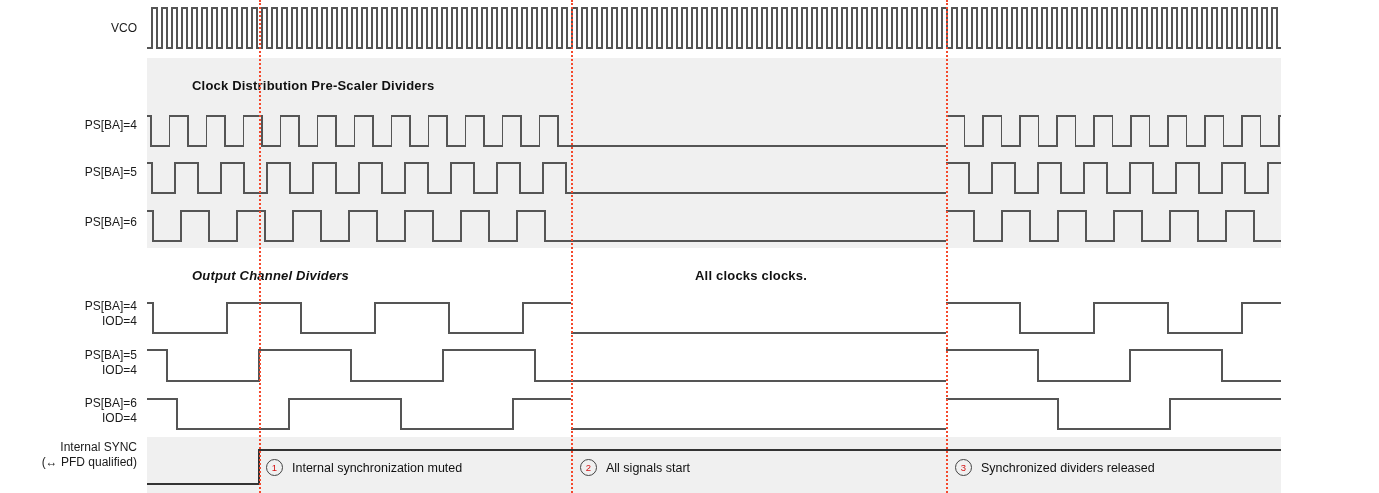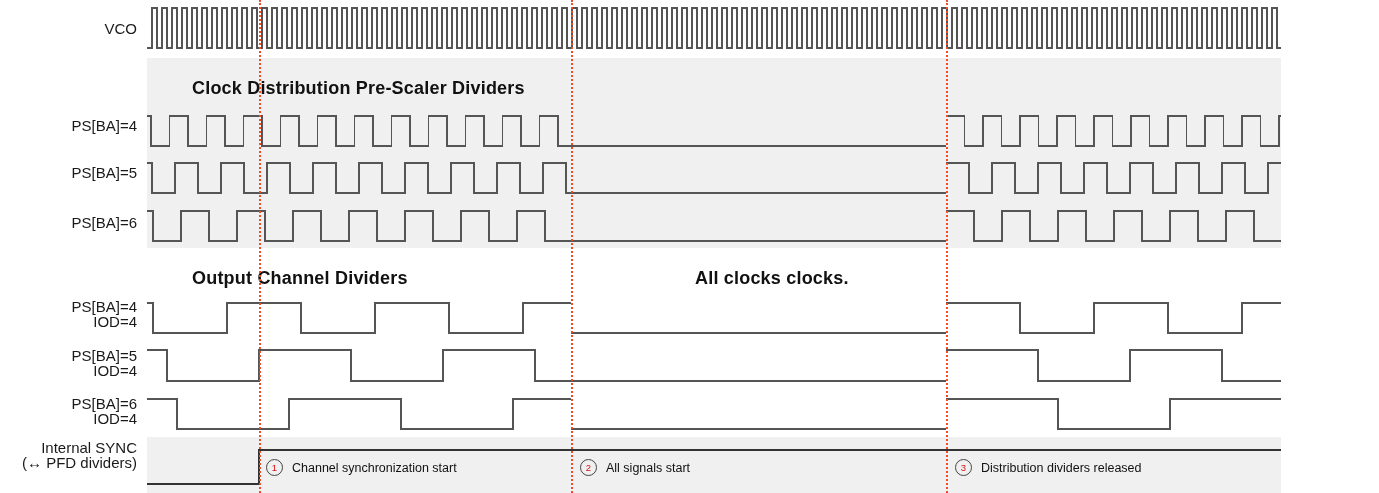--- a/index.html
+++ b/index.html
@@ -1,59 +1,59 @@
 <!DOCTYPE html>
 <html><head>
 <meta charset="utf-8">
 <style>
   html,body{margin:0;padding:0;background:#ffffff;}
   body{width:1379px;height:493px;font-family:"Liberation Sans",sans-serif;color:#000;}
   #stage{position:relative;width:1379px;height:493px;overflow:hidden;background:#fff;}
 
   .band{position:absolute;background:#f0f0f0;}
 
-  .rowlabel{position:absolute;text-align:right;font-size:15px;color:#1a1a1a;line-height:15px;white-space:pre-line;}
+  .rowlabel{position:absolute;text-align:right;font-size:12px;color:#1a1a1a;line-height:15px;white-space:pre-line;}
 
-  .sectitle{position:absolute;font-size:18px;font-weight:bold;color:#111;letter-spacing:.2px;}
+  .sectitle{position:absolute;font-size:13px;font-weight:bold;color:#111;letter-spacing:.2px;}
 
   .vline{position:absolute;width:0;border-left:2px dotted #f4492d;}
 
   .wave{position:absolute;left:0;top:0;overflow:visible;}
 
   .note{position:absolute;display:flex;align-items:center;gap:9px;font-size:12.5px;color:#111;}
   .circnum{width:15px;height:15px;border:1px solid #444;border-radius:50%;color:#d41212;
            font-size:9.5px;display:flex;align-items:center;justify-content:center;line-height:1;flex:0 0 auto;}
 </style>
 </head>
 <body>
 
 <div id="stage">
 
   <div class="band" style="left:147px;top:58px;width:1134px;height:190px;"></div>
   <div class="band" style="left:147px;top:437px;width:1134px;height:56px;"></div>
 
   <div class="sectitle" style="left:192px;top:78px;">Clock Distribution Pre-Scaler Dividers</div>
-  <div class="sectitle" style="left:192px;top:268px;">Output Channel Dividers</div>
+  <div class="sectitle" style="left:192px;top:268px;font-style:italic;">Output Channel Dividers</div>
   <div class="sectitle" style="left:695px;top:268px;">All clocks clocks.</div>
 
   <div class="rowlabel" style="left:0px;top:21px;width:137px;">VCO</div>
 
   <div class="rowlabel" style="left:0px;top:118px;width:137px;">PS[BA]=4</div>
   <div class="rowlabel" style="left:0px;top:165px;width:137px;">PS[BA]=5</div>
   <div class="rowlabel" style="left:0px;top:215px;width:137px;">PS[BA]=6</div>
 
   <div class="rowlabel" style="left:0px;top:299px;width:137px;">PS[BA]=4
 IOD=4</div>
   <div class="rowlabel" style="left:0px;top:348px;width:137px;">PS[BA]=5
 IOD=4</div>
   <div class="rowlabel" style="left:0px;top:396px;width:137px;">PS[BA]=6
 IOD=4</div>
 
   <div class="rowlabel" style="left:0px;top:440px;width:137px;">Internal SYNC
-(↔ PFD dividers)</div>
+(↔ PFD qualified)</div>
 
   <svg class="wave" id="waves" width="1379" height="493" viewBox="0 0 1379 493">
       <path d="M 147 48 L 152 48 L 152 8 L 157 8 L 157 48 L 162 48 L 162 8 L 167 8 L 167 48 L 172 48 L 172 8 L 177 8 L 177 48 L 182 48 L 182 8 L 187 8 L 187 48 L 192 48 L 192 8 L 197 8 L 197 48 L 202 48 L 202 8 L 207 8 L 207 48 L 212 48 L 212 8 L 217 8 L 217 48 L 222 48 L 222 8 L 227 8 L 227 48 L 232 48 L 232 8 L 237 8 L 237 48 L 242 48 L 242 8 L 247 8 L 247 48 L 252 48 L 252 8 L 257 8 L 257 48 L 262 48 L 262 8 L 267 8 L 267 48 L 272 48 L 272 8 L 277 8 L 277 48 L 282 48 L 282 8 L 287 8 L 287 48 L 292 48 L 292 8 L 297 8 L 297 48 L 302 48 L 302 8 L 307 8 L 307 48 L 312 48 L 312 8 L 317 8 L 317 48 L 322 48 L 322 8 L 327 8 L 327 48 L 332 48 L 332 8 L 337 8 L 337 48 L 342 48 L 342 8 L 347 8 L 347 48 L 352 48 L 352 8 L 357 8 L 357 48 L 362 48 L 362 8 L 367 8 L 367 48 L 372 48 L 372 8 L 377 8 L 377 48 L 382 48 L 382 8 L 387 8 L 387 48 L 392 48 L 392 8 L 397 8 L 397 48 L 402 48 L 402 8 L 407 8 L 407 48 L 412 48 L 412 8 L 417 8 L 417 48 L 422 48 L 422 8 L 427 8 L 427 48 L 432 48 L 432 8 L 437 8 L 437 48 L 442 48 L 442 8 L 447 8 L 447 48 L 452 48 L 452 8 L 457 8 L 457 48 L 462 48 L 462 8 L 467 8 L 467 48 L 472 48 L 472 8 L 477 8 L 477 48 L 482 48 L 482 8 L 487 8 L 487 48 L 492 48 L 492 8 L 497 8 L 497 48 L 502 48 L 502 8 L 507 8 L 507 48 L 512 48 L 512 8 L 517 8 L 517 48 L 522 48 L 522 8 L 527 8 L 527 48 L 532 48 L 532 8 L 537 8 L 537 48 L 542 48 L 542 8 L 547 8 L 547 48 L 552 48 L 552 8 L 557 8 L 557 48 L 562 48 L 562 8 L 567 8 L 567 48 L 572 48 L 572 8 L 577 8 L 577 48 L 582 48 L 582 8 L 587 8 L 587 48 L 592 48 L 592 8 L 597 8 L 597 48 L 602 48 L 602 8 L 607 8 L 607 48 L 612 48 L 612 8 L 617 8 L 617 48 L 622 48 L 622 8 L 627 8 L 627 48 L 632 48 L 632 8 L 637 8 L 637 48 L 642 48 L 642 8 L 647 8 L 647 48 L 652 48 L 652 8 L 657 8 L 657 48 L 662 48 L 662 8 L 667 8 L 667 48 L 672 48 L 672 8 L 677 8 L 677 48 L 682 48 L 682 8 L 687 8 L 687 48 L 692 48 L 692 8 L 697 8 L 697 48 L 702 48 L 702 8 L 707 8 L 707 48 L 712 48 L 712 8 L 717 8 L 717 48 L 722 48 L 722 8 L 727 8 L 727 48 L 732 48 L 732 8 L 737 8 L 737 48 L 742 48 L 742 8 L 747 8 L 747 48 L 752 48 L 752 8 L 757 8 L 757 48 L 762 48 L 762 8 L 767 8 L 767 48 L 772 48 L 772 8 L 777 8 L 777 48 L 782 48 L 782 8 L 787 8 L 787 48 L 792 48 L 792 8 L 797 8 L 797 48 L 802 48 L 802 8 L 807 8 L 807 48 L 812 48 L 812 8 L 817 8 L 817 48 L 822 48 L 822 8 L 827 8 L 827 48 L 832 48 L 832 8 L 837 8 L 837 48 L 842 48 L 842 8 L 847 8 L 847 48 L 852 48 L 852 8 L 857 8 L 857 48 L 862 48 L 862 8 L 867 8 L 867 48 L 872 48 L 872 8 L 877 8 L 877 48 L 882 48 L 882 8 L 887 8 L 887 48 L 892 48 L 892 8 L 897 8 L 897 48 L 902 48 L 902 8 L 907 8 L 907 48 L 912 48 L 912 8 L 917 8 L 917 48 L 922 48 L 922 8 L 927 8 L 927 48 L 932 48 L 932 8 L 937 8 L 937 48 L 942 48 L 942 8 L 947 8 L 947 48 L 952 48 L 952 8 L 957 8 L 957 48 L 962 48 L 962 8 L 967 8 L 967 48 L 972 48 L 972 8 L 977 8 L 977 48 L 982 48 L 982 8 L 987 8 L 987 48 L 992 48 L 992 8 L 997 8 L 997 48 L 1002 48 L 1002 8 L 1007 8 L 1007 48 L 1012 48 L 1012 8 L 1017 8 L 1017 48 L 1022 48 L 1022 8 L 1027 8 L 1027 48 L 1032 48 L 1032 8 L 1037 8 L 1037 48 L 1042 48 L 1042 8 L 1047 8 L 1047 48 L 1052 48 L 1052 8 L 1057 8 L 1057 48 L 1062 48 L 1062 8 L 1067 8 L 1067 48 L 1072 48 L 1072 8 L 1077 8 L 1077 48 L 1082 48 L 1082 8 L 1087 8 L 1087 48 L 1092 48 L 1092 8 L 1097 8 L 1097 48 L 1102 48 L 1102 8 L 1107 8 L 1107 48 L 1112 48 L 1112 8 L 1117 8 L 1117 48 L 1122 48 L 1122 8 L 1127 8 L 1127 48 L 1132 48 L 1132 8 L 1137 8 L 1137 48 L 1142 48 L 1142 8 L 1147 8 L 1147 48 L 1152 48 L 1152 8 L 1157 8 L 1157 48 L 1162 48 L 1162 8 L 1167 8 L 1167 48 L 1172 48 L 1172 8 L 1177 8 L 1177 48 L 1182 48 L 1182 8 L 1187 8 L 1187 48 L 1192 48 L 1192 8 L 1197 8 L 1197 48 L 1202 48 L 1202 8 L 1207 8 L 1207 48 L 1212 48 L 1212 8 L 1217 8 L 1217 48 L 1222 48 L 1222 8 L 1227 8 L 1227 48 L 1232 48 L 1232 8 L 1237 8 L 1237 48 L 1242 48 L 1242 8 L 1247 8 L 1247 48 L 1252 48 L 1252 8 L 1257 8 L 1257 48 L 1262 48 L 1262 8 L 1267 8 L 1267 48 L 1272 48 L 1272 8 L 1277 8 L 1277 48 L 1281 48" fill="none" stroke="#555" stroke-width="1.4" shape-rendering="crispEdges"></path>
       <path d="M 147 116 L 151 116 L 151 146 L 169.5 146 L 169.5 116 L 188 116 L 188 146 L 206.5 146 L 206.5 116 L 225 116 L 225 146 L 243.5 146 L 243.5 116 L 262 116 L 262 146 L 280.5 146 L 280.5 116 L 299 116 L 299 146 L 317.5 146 L 317.5 116 L 336 116 L 336 146 L 354.5 146 L 354.5 116 L 373 116 L 373 146 L 391.5 146 L 391.5 116 L 410 116 L 410 146 L 428.5 146 L 428.5 116 L 447 116 L 447 146 L 465.5 146 L 465.5 116 L 484 116 L 484 146 L 502.5 146 L 502.5 116 L 521 116 L 521 146 L 539.5 146 L 539.5 116 L 558 116 L 558 146 L 571 146" fill="none" stroke="#555" stroke-width="1.6" shape-rendering="crispEdges"></path>
       <path d="M 571 146 L 946 146" fill="none" stroke="#555" stroke-width="1.6" shape-rendering="crispEdges"></path>
       <path d="M 946 116 L 964.5 116 L 964.5 146 L 983 146 L 983 116 L 1001.5 116 L 1001.5 146 L 1020 146 L 1020 116 L 1038.5 116 L 1038.5 146 L 1057 146 L 1057 116 L 1075.5 116 L 1075.5 146 L 1094 146 L 1094 116 L 1112.5 116 L 1112.5 146 L 1131 146 L 1131 116 L 1149.5 116 L 1149.5 146 L 1168 146 L 1168 116 L 1186.5 116 L 1186.5 146 L 1205 146 L 1205 116 L 1223.5 116 L 1223.5 146 L 1242 146 L 1242 116 L 1260.5 116 L 1260.5 146 L 1279 146 L 1279 116 L 1281 116" fill="none" stroke="#555" stroke-width="1.6" shape-rendering="crispEdges"></path>
       <path d="M 147 163 L 152 163 L 152 193 L 175 193 L 175 163 L 198 163 L 198 193 L 221 193 L 221 163 L 244 163 L 244 193 L 267 193 L 267 163 L 290 163 L 290 193 L 313 193 L 313 163 L 336 163 L 336 193 L 359 193 L 359 163 L 382 163 L 382 193 L 405 193 L 405 163 L 428 163 L 428 193 L 451 193 L 451 163 L 474 163 L 474 193 L 497 193 L 497 163 L 520 163 L 520 193 L 543 193 L 543 163 L 566 163 L 566 193 L 571 193" fill="none" stroke="#555" stroke-width="1.6" shape-rendering="crispEdges"></path>
       <path d="M 571 193 L 946 193" fill="none" stroke="#555" stroke-width="1.6" shape-rendering="crispEdges"></path>
       <path d="M 946 163 L 969 163 L 969 193 L 992 193 L 992 163 L 1015 163 L 1015 193 L 1038 193 L 1038 163 L 1061 163 L 1061 193 L 1084 193 L 1084 163 L 1107 163 L 1107 193 L 1130 193 L 1130 163 L 1153 163 L 1153 193 L 1176 193 L 1176 163 L 1199 163 L 1199 193 L 1222 193 L 1222 163 L 1245 163 L 1245 193 L 1268 193 L 1268 163 L 1281 163" fill="none" stroke="#555" stroke-width="1.6" shape-rendering="crispEdges"></path>
       <path d="M 147 211 L 153 211 L 153 241 L 181 241 L 181 211 L 209 211 L 209 241 L 237 241 L 237 211 L 265 211 L 265 241 L 293 241 L 293 211 L 321 211 L 321 241 L 349 241 L 349 211 L 377 211 L 377 241 L 405 241 L 405 211 L 433 211 L 433 241 L 461 241 L 461 211 L 489 211 L 489 241 L 517 241 L 517 211 L 545 211 L 545 241 L 571 241" fill="none" stroke="#555" stroke-width="1.6" shape-rendering="crispEdges"></path>
@@ -70,24 +70,24 @@
       <path d="M 946 399 L 1058 399 L 1058 429 L 1170 429 L 1170 399 L 1281 399" fill="none" stroke="#555" stroke-width="1.4" shape-rendering="crispEdges"></path>
       <path d="M 147 484 L 259 484 L 259 450 L 1281 450" fill="none" stroke="#333" stroke-width="1.6" shape-rendering="crispEdges"></path>
     </svg>
 
   <div class="vline" style="left:259px;top:0px;height:493px;"></div>
   <div class="vline" style="left:571px;top:0px;height:493px;"></div>
   <div class="vline" style="left:946px;top:0px;height:493px;"></div>
 
   <div class="note" style="left:266px;top:459px;">
     <span class="circnum">1</span>
-    <span>Channel synchronization start</span>
+    <span>Internal synchronization muted</span>
   </div>
   <div class="note" style="left:580px;top:459px;">
     <span class="circnum">2</span>
     <span>All signals start</span>
   </div>
   <div class="note" style="left:955px;top:459px;">
     <span class="circnum">3</span>
-    <span>Distribution dividers released</span>
+    <span>Synchronized dividers released</span>
   </div>
 
 </div>
 
 </body></html>

